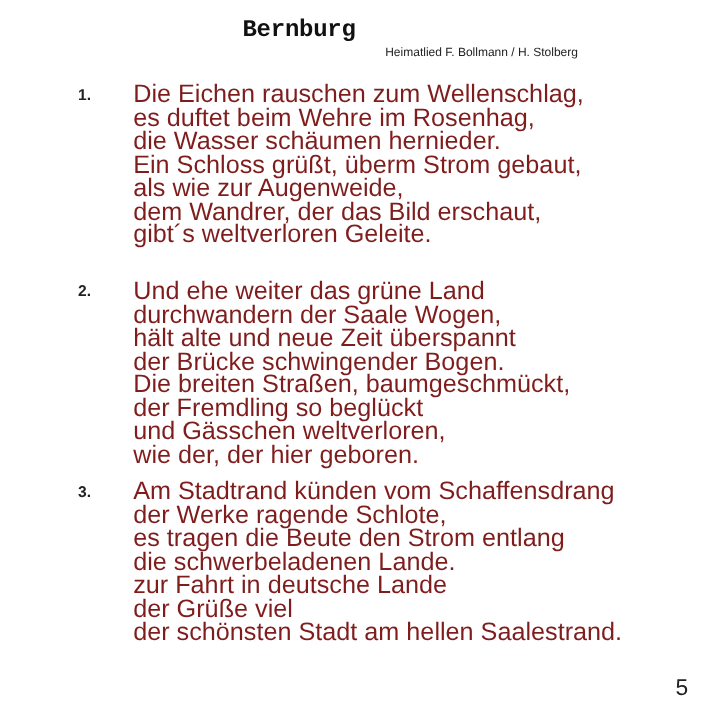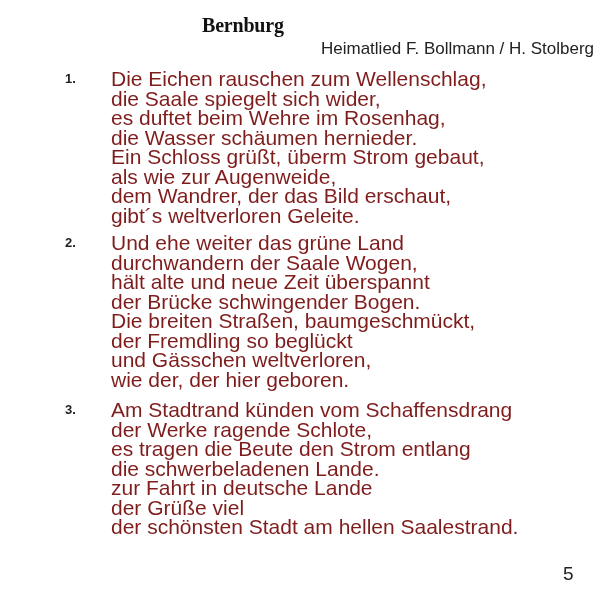--- a/index.html
+++ b/index.html
@@ -2,26 +2,26 @@
 <html><head>
 <meta charset="utf-8">
 <style>
   html, body { margin: 0; padding: 0; }
   body {
     width: 600px; height: 600px; background: #ffffff; position: relative; overflow: hidden;
     font-family: "DejaVu Sans", "Liberation Sans", sans-serif; color: #1a1a1a;
   }
   .title {
     position: absolute; left: 202px; top: 14px;
-    font-family: Liberation Serif, serif; font-weight: bold; font-size: 20px; color: #111;
+    font-family: Liberation Mono, monospace; font-weight: bold; font-size: 20px; color: #111;
     letter-spacing: -0.2px;
   }
   .attribution {
     position: absolute; left: 321px; top: 39px;
-    font-family: "Liberation Sans", sans-serif; font-size: 17px; color: #222;
+    font-family: "Liberation Sans", sans-serif; font-size: 10px; color: #222;
   }
   .stanza { position: absolute; left: 0; width: 600px; }
   .stanza-num {
     position: absolute; left: 65px; top: 2px;
     font-family: "Liberation Sans", sans-serif; font-size: 13px; font-weight: bold; color: #222;
   }
   .lines { position: absolute; left: 111px; top: 0; }
   .line {
     font-family: "Liberation Sans", sans-serif; font-size: 21px; line-height: 19.5px;
     white-space: nowrap; color: #7f1d1d;
@@ -34,21 +34,20 @@
 </head>
 <body>
 
 <div class="title">Bernburg</div>
 <div class="attribution">Heimatlied F. Bollmann / H. Stolberg</div>
 
 <div class="stanza" style="top:69px;">
   <div class="stanza-num">1.</div>
   <div class="lines">
     <div class="line">Die Eichen rauschen zum Wellenschlag,</div>
-    <div class="line">die Saale spiegelt sich wider,</div>
     <div class="line">es duftet beim Wehre im Rosenhag,</div>
     <div class="line">die Wasser schäumen hernieder.</div>
     <div class="line">Ein Schloss grüßt, überm Strom gebaut,</div>
     <div class="line">als wie zur Augenweide,</div>
     <div class="line">dem Wandrer, der das Bild erschaut,</div>
     <div class="line">gibt´s weltverloren Geleite.</div>
   </div>
 </div>
 
 <div class="stanza" style="top:233px;">

